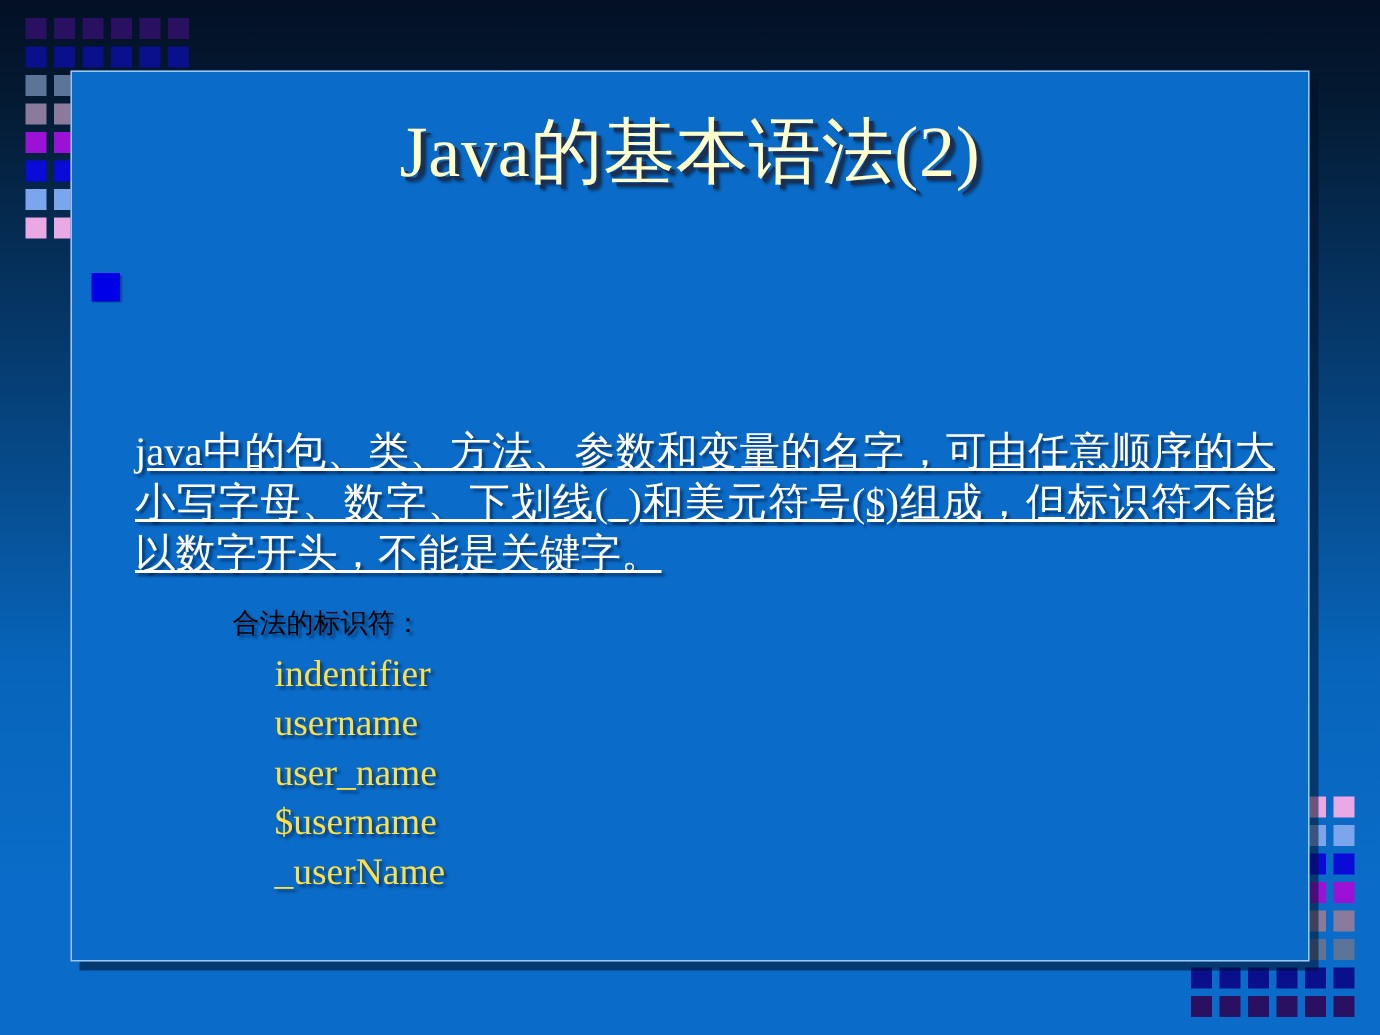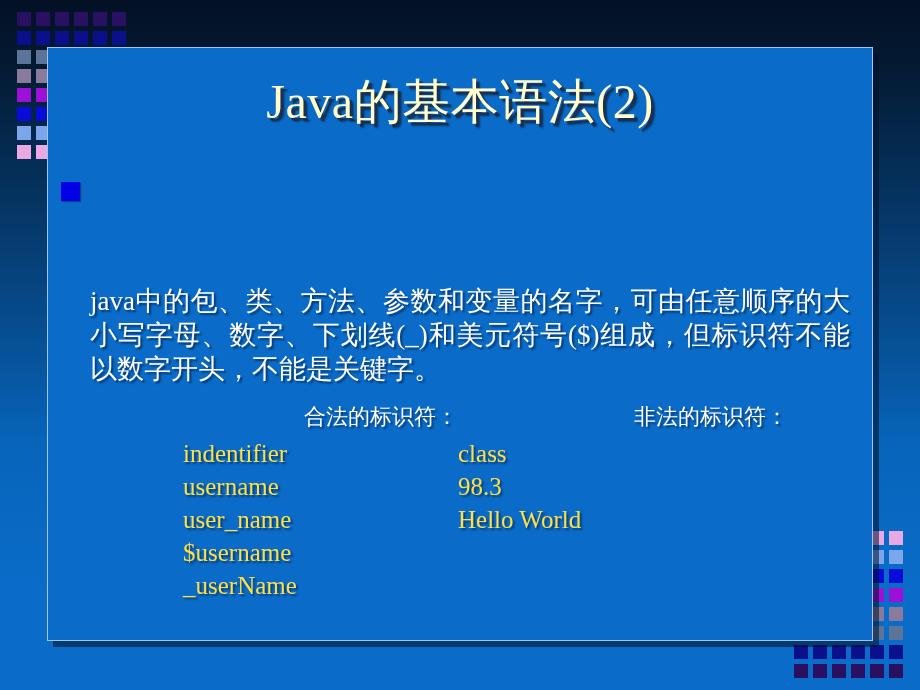--- a/index.html
+++ b/index.html
@@ -111,43 +111,43 @@
     position: absolute;
     left: 42px;
     top: 209px;
     width: 760px;
     font-size: 27px;
     line-height: 1.26;
     color: #ffffff;
     text-shadow: 2px 2px 2px rgba(0,10,40,0.55);
     text-align: justify;
     text-justify: inter-ideograph;
+    text-decoration: underline;
   }
 
   
   #examples {
     position: absolute;
     left: 80px;
     top: 358px;
     display: flex;
     width: 700px;
   }
   .example-col {
     flex: 0 0 auto;
   }
   #col-legal { width: 330px; }
   #col-illegal { width: 330px; }
 
   .col-heading {
-    font-size: 22px;
+    font-size: 18px;
     line-height: 1.0;
-    color: #ffffff;
+    color: #000000;
     text-shadow: 2px 2px 2px rgba(0,10,40,0.5);
     margin-bottom: 9px;
-    text-align: right;
   }
   #col-legal .col-heading { padding-left: 27px; }
   .col-list {
     list-style: none;
     margin: 0;
     padding: 0;
   }
   .col-list li {
     font-size: 25px;
     line-height: 1.32;
@@ -235,24 +235,16 @@
         <div class="col-heading">合法的标识符：</div>
         <ul class="col-list">
             <li>indentifier</li>
             <li>username</li>
             <li>user_name</li>
             <li>$username</li>
             <li>_userName</li>
           </ul>
       </div>
 
-      <div class="example-col" id="col-illegal">
-        <div class="col-heading">非法的标识符：</div>
-        <ul class="col-list">
-            <li>class</li>
-            <li>98.3</li>
-            <li>Hello World</li>
-          </ul>
-      </div>
 
     </div>
   </div>
 </div>
 
 </body></html>

